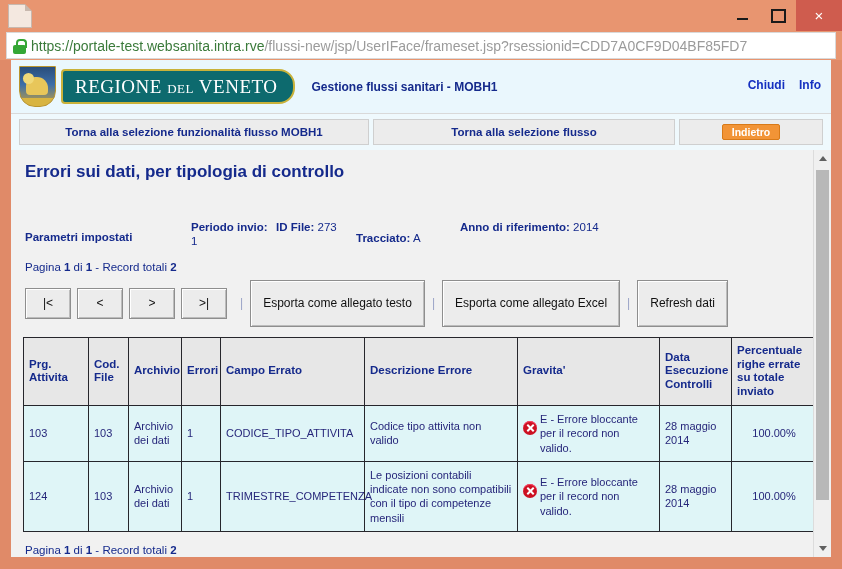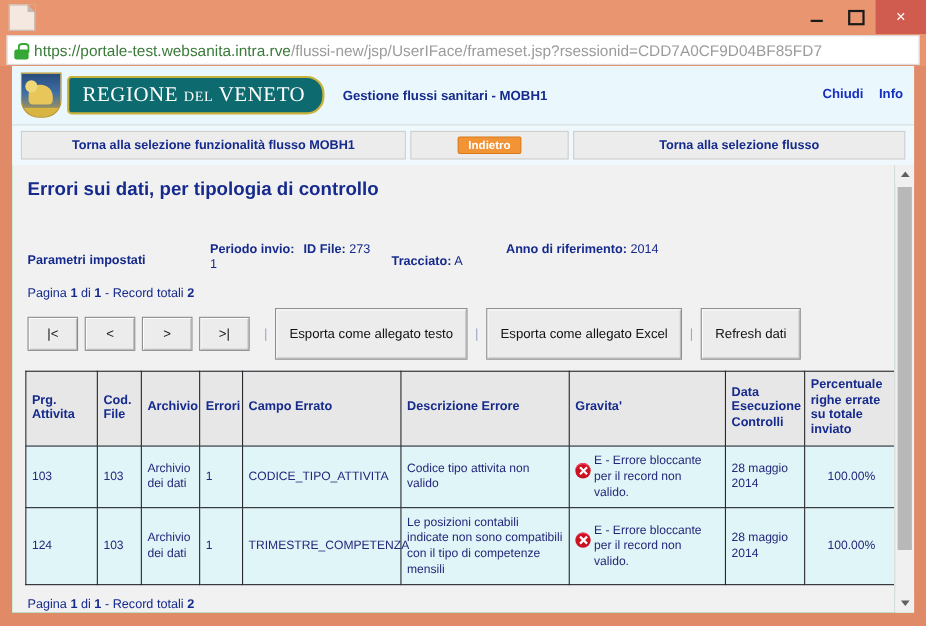--- a/index.html
+++ b/index.html
@@ -158,21 +158,21 @@
     border: 1px solid #d87a18;
     color: #ffffff; font-size: 10.5px; font-weight: bold;
     padding: 1px 9px; border-radius: 2px;
     font-family: "Liberation Sans", sans-serif;
   }
 
   
   .content {
     position: absolute; left: 0; top: 90px;
     width: 820px; height: 407px;
-    background: #22c55e;
+    background: #0f766e;
     display: flex;
   }
   .content-inner {
     flex: 1 1 auto;
     background: #f1f1f1;
     padding: 12px 10px 0 12px;
     overflow: hidden;
     position: relative;
   }
 
@@ -335,24 +335,24 @@
       </div>
       <div class="app-title">Gestione flussi sanitari - MOBH1</div>
       <div class="banner-links">
         <a href="#">Chiudi</a>
         <a href="#">Info</a>
       </div>
     </div>
 
     <div class="navstrip">
       <div class="navcell a">Torna alla selezione funzionalità flusso MOBH1</div>
+      <div class="navcell b">Torna alla selezione flusso</div>
       <div class="navcell c">
         <span class="indietro">Indietro</span>
       </div>
-      <div class="navcell b">Torna alla selezione flusso</div>
     </div>
 
     <div class="content">
       <div class="content-inner">
 
         <h1 class="pagetitle">Errori sui dati, per tipologia di controllo</h1>
 
         <div class="params">
           <div class="pi-title">Parametri impostati</div>
           <div class="param">

